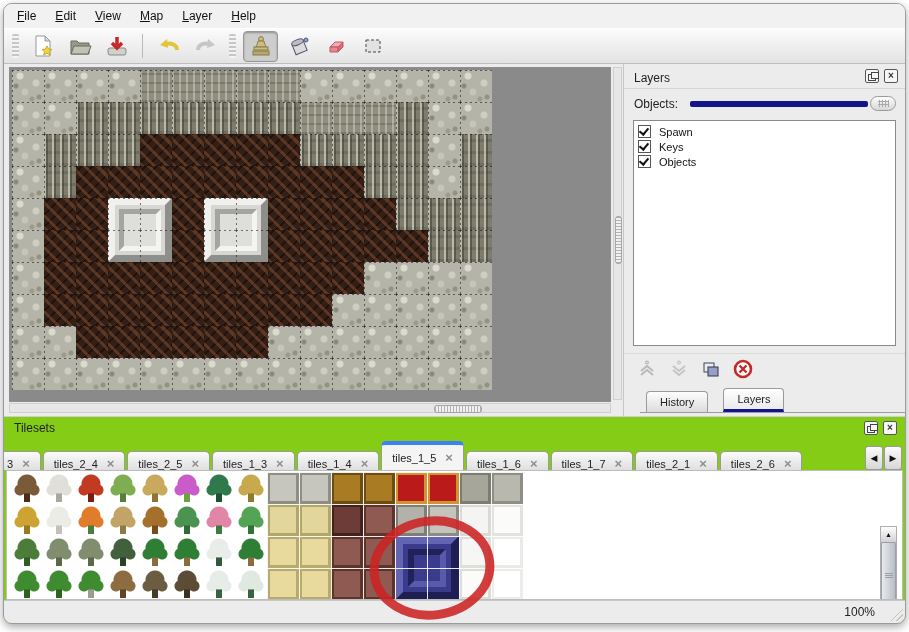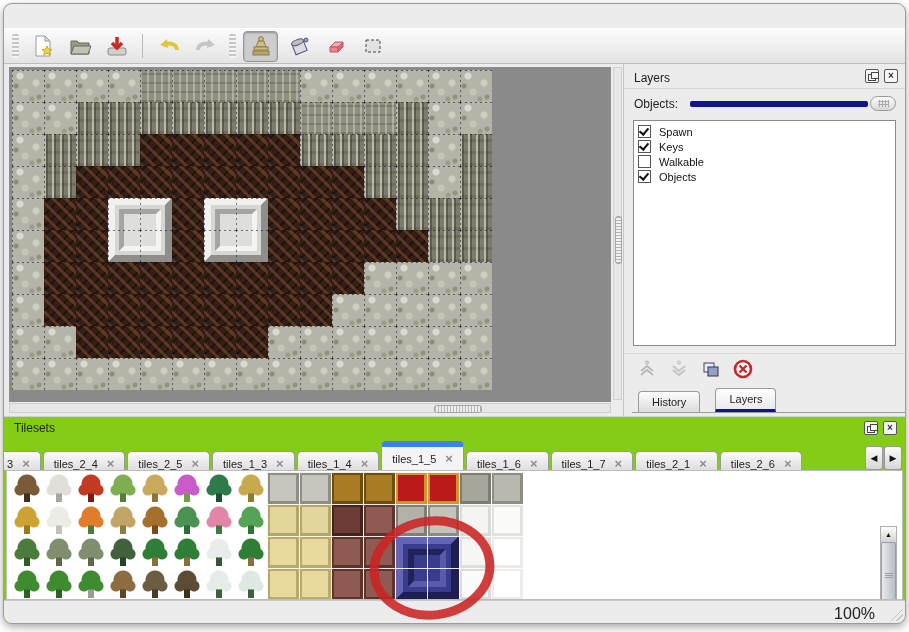--- a/index.html
+++ b/index.html
@@ -65,32 +65,32 @@
   .slider-track{position:absolute;left:56px;right:28px;top:6px;height:6px;background:#14148a;border-radius:2px}
   .slider-handle{position:absolute;right:0;top:1px;width:26px;height:15px;border:1px solid #9a9a9a;border-radius:8px;background:linear-gradient(#fdfdfd,#d7d7d7);box-sizing:border-box}
   .slider-handle::after{content:"";position:absolute;left:7px;top:3px;width:11px;height:7px;background-image:radial-gradient(circle,#aaa 1px,transparent 1.4px);background-size:3px 3px}
   .layer-list{position:absolute;left:9px;right:9px;top:56px;height:226px;background:#fff;border:1px solid #8a8a8a;box-sizing:border-box;padding-top:3px;overflow:hidden}
   .layer-row{height:15px;display:flex;align-items:center;font-size:11px;color:#111;padding-left:4px;gap:8px}
   .layer-row.selected{background:#000080;color:#fff}
   .checkbox{width:11px;height:11px;border:1px solid #555;background:#fff;position:relative;flex:none;box-sizing:content-box}
   .checkbox.checked::after{content:"";position:absolute;left:2px;top:0px;width:4px;height:7px;border-right:2px solid #111;border-bottom:2px solid #111;transform:rotate(40deg)}
   .dock-btnrow{position:absolute;left:0;right:0;top:289px;height:30px;border-top:1px solid #dadada;display:flex;align-items:center;gap:10px;padding-left:12px;box-sizing:border-box}
   .dock-btn{width:22px;height:22px;display:flex;align-items:center;justify-content:center}
-  .dock-tabs{position:absolute;left:8px;right:0;top:323px;height:25px;border-bottom:1px solid #9c9c9c}
+  .dock-tabs{position:absolute;left:16px;right:0;top:323px;height:25px;border-bottom:1px solid #9c9c9c}
   .dtab{position:absolute;bottom:0;height:21px;padding:0 13px;font-size:11px;color:#222;background:linear-gradient(#fdfdfd,#dcdcdc);border:1px solid #9a9a9a;border-bottom:none;border-radius:4px 4px 0 0;display:flex;align-items:center;box-sizing:border-box}
   .dtab.active{border-bottom:3px solid #14148a;background:linear-gradient(#ffffff,#eaeaea);height:24px}
 
   
   .ts-panel{position:absolute;left:0;top:412px;right:0;height:219px;background:#84cc16;border-top:1px solid #cfcfcf;box-sizing:border-box}
   .ts-title .lbl{position:absolute;left:10px;top:4px;font-size:12px;color:#222}
   .ts-winbtns{position:absolute;right:8px;top:4px}
   .ts-tabbar{position:absolute;left:0;top:21px;right:40px;height:32px;overflow:hidden;white-space:nowrap}
   .ts-tab{display:inline-flex;position:relative;top:8px;height:24px;margin-right:2px;padding:0 10px;align-items:center;gap:9px;font-size:11px;color:#222;background:linear-gradient(#fbfbfb,#d7d7d7);border:1px solid #9a9a9a;border-bottom:none;border-radius:5px 5px 0 0;box-sizing:border-box;vertical-align:bottom}
   .ts-tab.partial{margin-left:-12px;padding-left:14px}
-  .ts-tab.active{top:3px;height:29px;background:#f4f4f4;border-top:6px solid #3b82f6}
+  .ts-tab.active{top:3px;height:29px;background:#f4f4f4;border-top:4px solid #3b82f6}
   .tab-x{color:#8d8d8d;font-weight:bold;font-size:13px;line-height:10px}
   .ts-scrollbtns{position:absolute;right:3px;top:29px;display:flex;gap:1px}
   .ts-scrollbtn{width:18px;height:24px;border:1px solid #9a9a9a;border-radius:3px;background:linear-gradient(#fbfbfb,#d7d7d7);display:flex;align-items:center;justify-content:center;font-size:9px;color:#111;box-sizing:border-box}
   .ts-content{position:absolute;left:2px;right:2px;top:53px;height:130px;background:#fff;border:1px solid #bdbdbd;box-sizing:border-box;overflow:hidden}
   .ts-grid{position:absolute;left:4px;top:1px;width:512px;height:128px}
   .cell{position:absolute;width:32px;height:32px}
   .cell.flat{box-shadow:inset 0 0 0 3px var(--b), inset 0 0 0 1px rgba(255,255,255,.35);background:var(--a)}
   .cell.plant{background-image:
      radial-gradient(circle 10px at 16px 12px,var(--a) 0 9px,transparent 10px),
      radial-gradient(circle 6px at 9px 18px,var(--a) 0 5px,transparent 6px),
@@ -100,31 +100,39 @@
   .ts-gridlines{position:absolute;left:0;top:0;width:513px;height:128px;pointer-events:none;background-image:linear-gradient(to right,rgba(255,255,255,.9) 1px,transparent 1px),linear-gradient(to bottom,rgba(255,255,255,.9) 1px,transparent 1px);background-size:32px 32px}
   .blue-block{position:absolute;width:64px;height:64px;box-sizing:border-box;background:#3b3b8e;border:8px solid;border-color:#6464b4 #1e1e52 #1e1e52 #6464b4}
   .blue-block::after{content:"";position:absolute;inset:5px;border:6px solid;border-color:#22225a #5a5aaa #5a5aaa #22225a}
   .ts-vscroll{position:absolute;right:5px;top:55px;width:17px;height:126px;border:1px solid #aeaeae;background:#f3f3f3;box-sizing:border-box}
   .sc-btn{position:absolute;left:0;width:15px;height:15px;background:linear-gradient(#fdfdfd,#d2d2d2);border-bottom:1px solid #b5b5b5;display:flex;align-items:center;justify-content:center;font-size:7px;color:#111}
   .sc-thumb{position:absolute;left:0;top:15px;width:15px;height:66px;background:linear-gradient(90deg,#e8eaec,#b9bec6);border:1px solid #9aa0a8;border-radius:2px;box-sizing:border-box}
   .sc-thumb::after{content:"";position:absolute;left:3px;top:29px;width:8px;height:6px;background:repeating-linear-gradient(0deg,#9aa0a8 0 1px,transparent 1px 2px)}
 
   
   .statusbar{position:absolute;left:0;right:0;bottom:0;height:22px;background:#ececec;border-top:1px solid #c8c8c8}
-  .zoom-label{position:absolute;right:30px;top:4px;font-size:16px;color:#222}
+  .zoom-label{position:absolute;right:30px;top:4px;font-size:12px;color:#222}
   .resize-grip{position:absolute;right:2px;bottom:2px;width:17px;height:17px;background:repeating-linear-gradient(135deg,transparent 0 3px,#c4c4c4 3px 4px);clip-path:polygon(100% 0,100% 100%,0 100%)}
 
   .annotation-svg{position:absolute;pointer-events:none;z-index:60}
   svg{display:block}
 </style>
 </head>
 <body>
 
 <div class="window">
 
+  <div class="menubar">
+      <span class="menu-item">File</span>
+      <span class="menu-item">Edit</span>
+      <span class="menu-item">View</span>
+      <span class="menu-item">Map</span>
+      <span class="menu-item">Layer</span>
+      <span class="menu-item">Help</span>
+    </div>
 
   <div class="toolbar">
     <div class="tb-handle"></div>
     <div class="tb-btn">
       <span>
           <svg width="24" height="24" viewBox="0 0 24 24">
             <path d="M5 2h9l5 5v15H5z" fill="#fefefe" stroke="#999"></path>
             <path d="M14 2l5 5h-5z" fill="#ddd" stroke="#999"></path>
             <path d="M16 12l1.6 3.2 3.4.3-2.6 2.2.8 3.3-3.2-1.8-3.2 1.8.8-3.3-2.6-2.2 3.4-.3z" fill="#f4d43a" stroke="#c9a92a"></path>
           </svg>
@@ -396,24 +404,20 @@
     <div class="layer-list">
         <div class="layer-row">
           <span class="checkbox checked"></span>
           <span>Spawn</span>
         </div>
         <div class="layer-row">
           <span class="checkbox checked"></span>
           <span>Keys</span>
         </div>
         <div class="layer-row">
-          <span class="checkbox"></span>
-          <span>Walkable</span>
-        </div>
-        <div class="layer-row">
           <span class="checkbox checked"></span>
           <span>Objects</span>
         </div>
       </div>
     <div class="dock-btnrow">
       <span class="dock-btn">
           <svg width="20" height="20" viewBox="0 0 20 20">
             <circle cx="10" cy="3.5" r="1.4" fill="none" stroke="#b8b8b8" stroke-width="1.2"></circle>
             <path d="M4 12l6-5 6 5M4 16l6-5 6 5" fill="none" stroke="#b8b8b8" stroke-width="1.8"></path>
           </svg>

